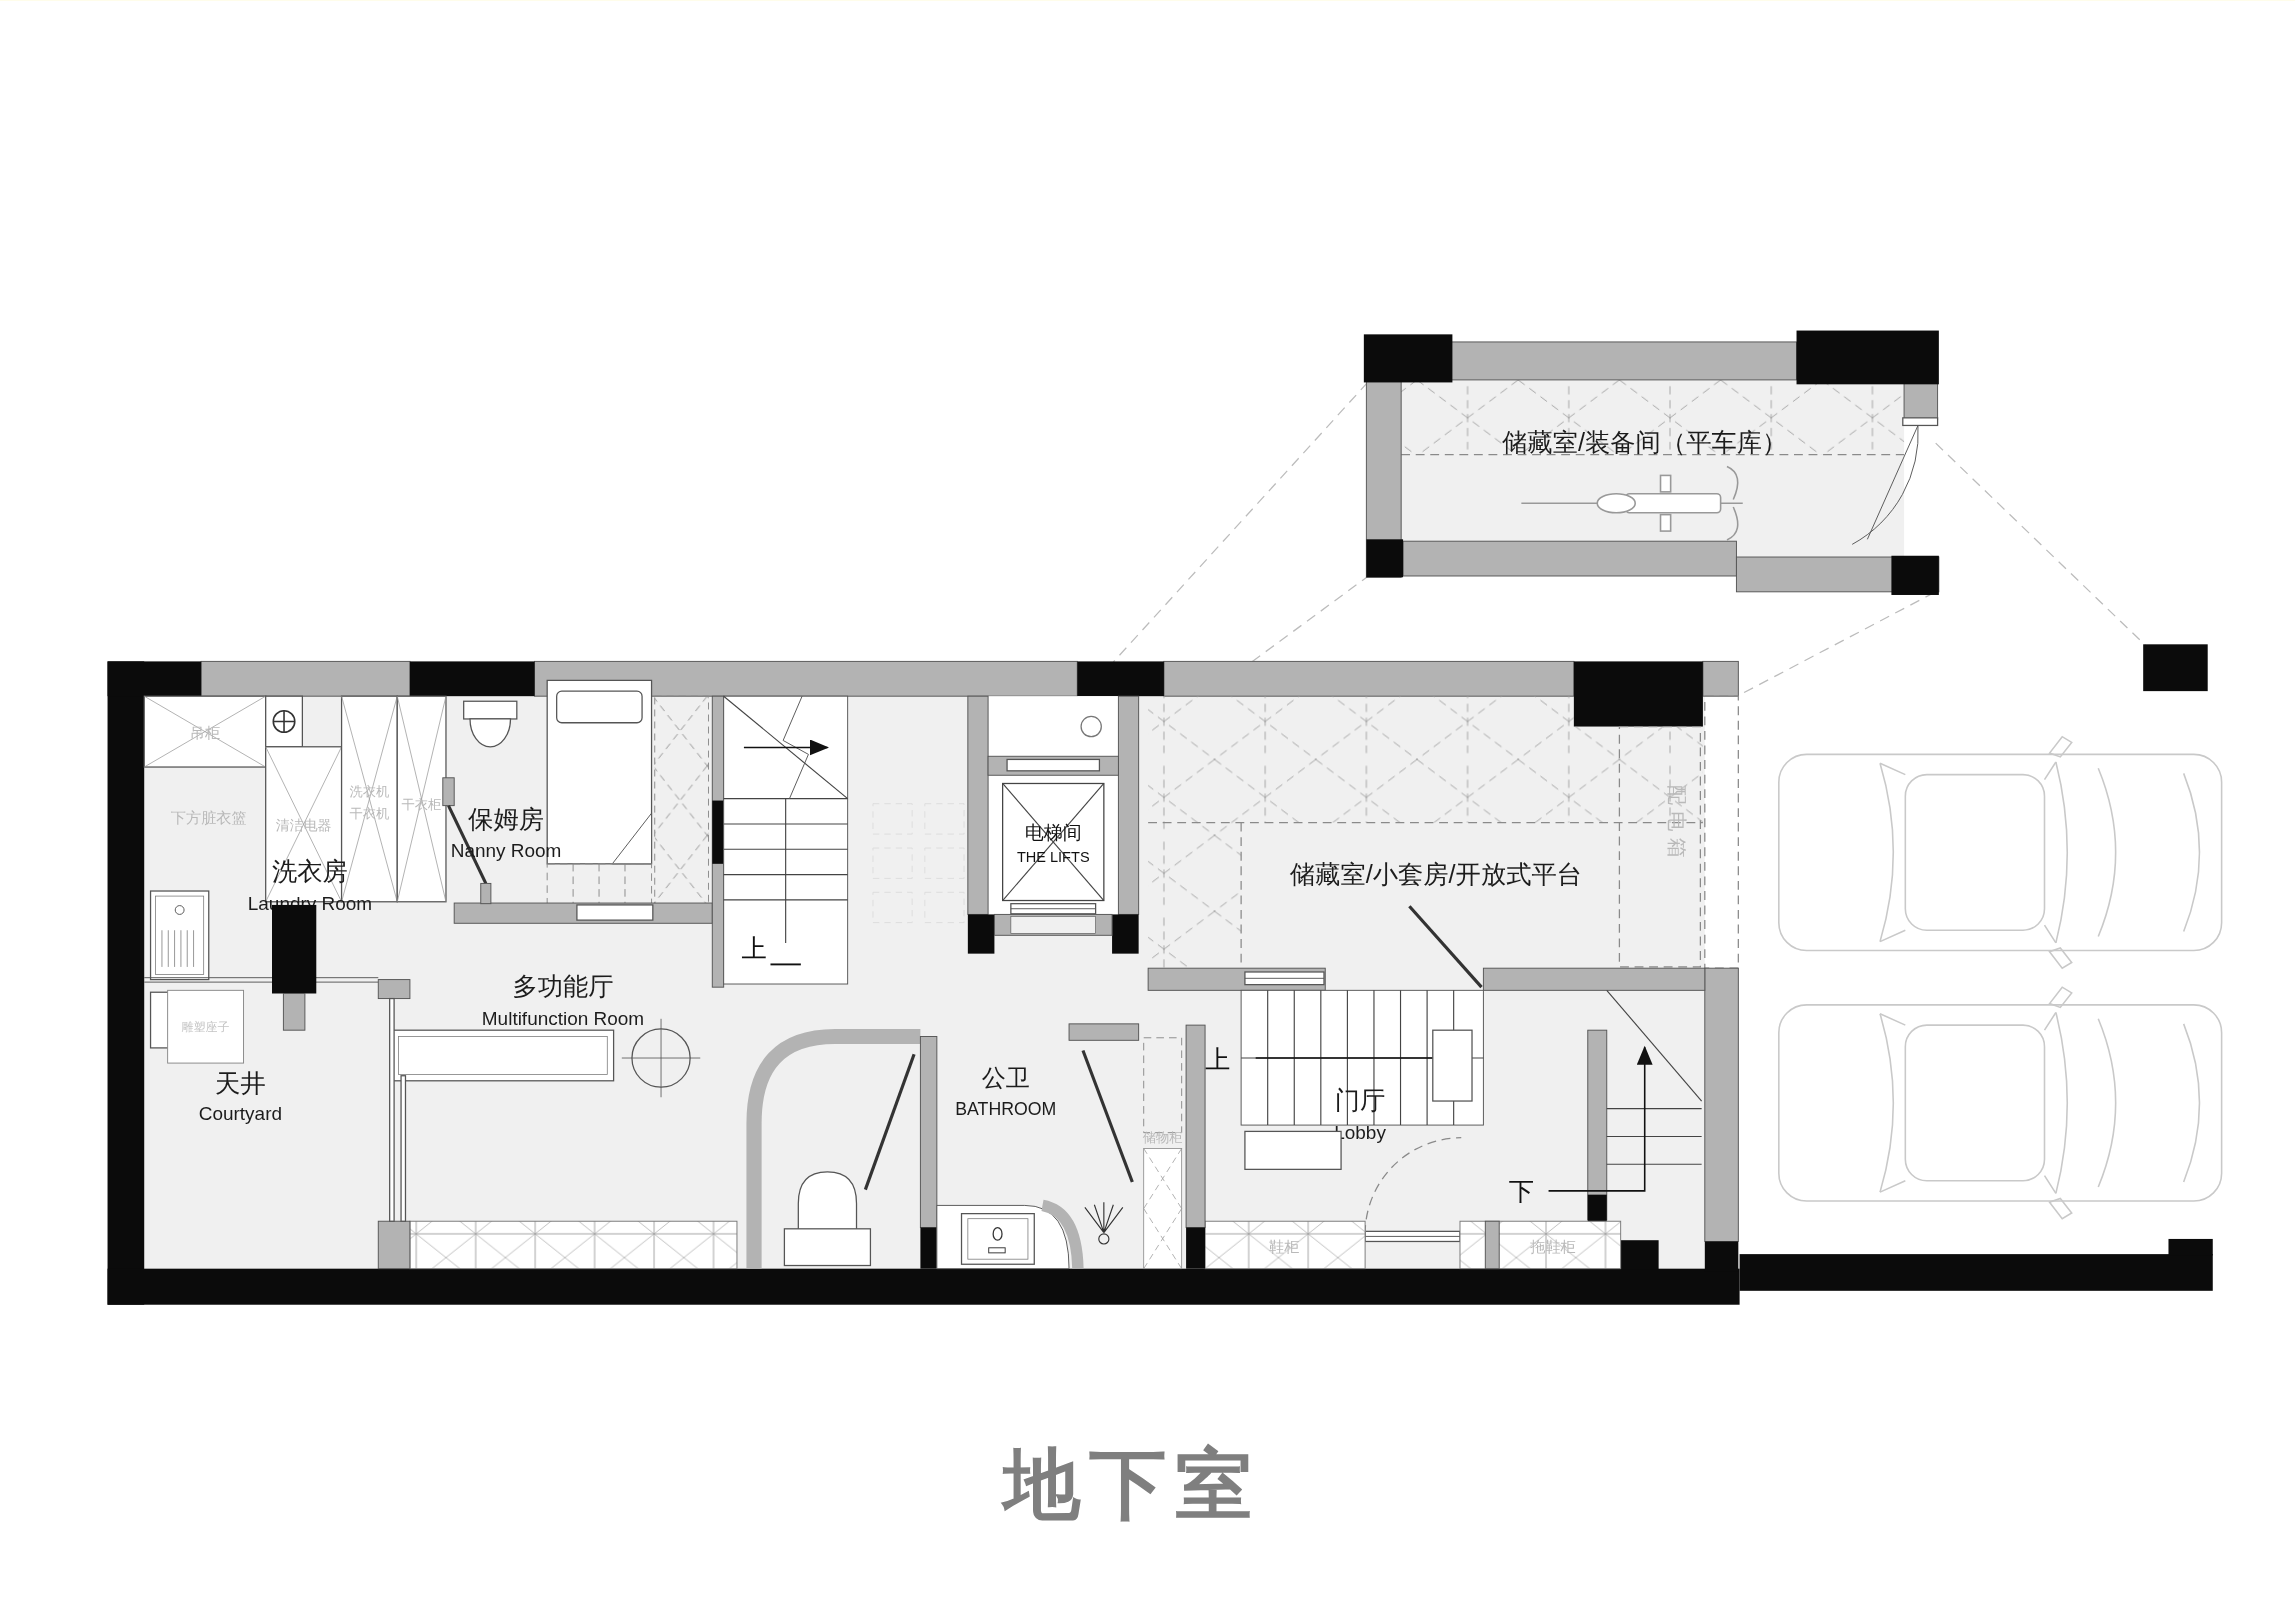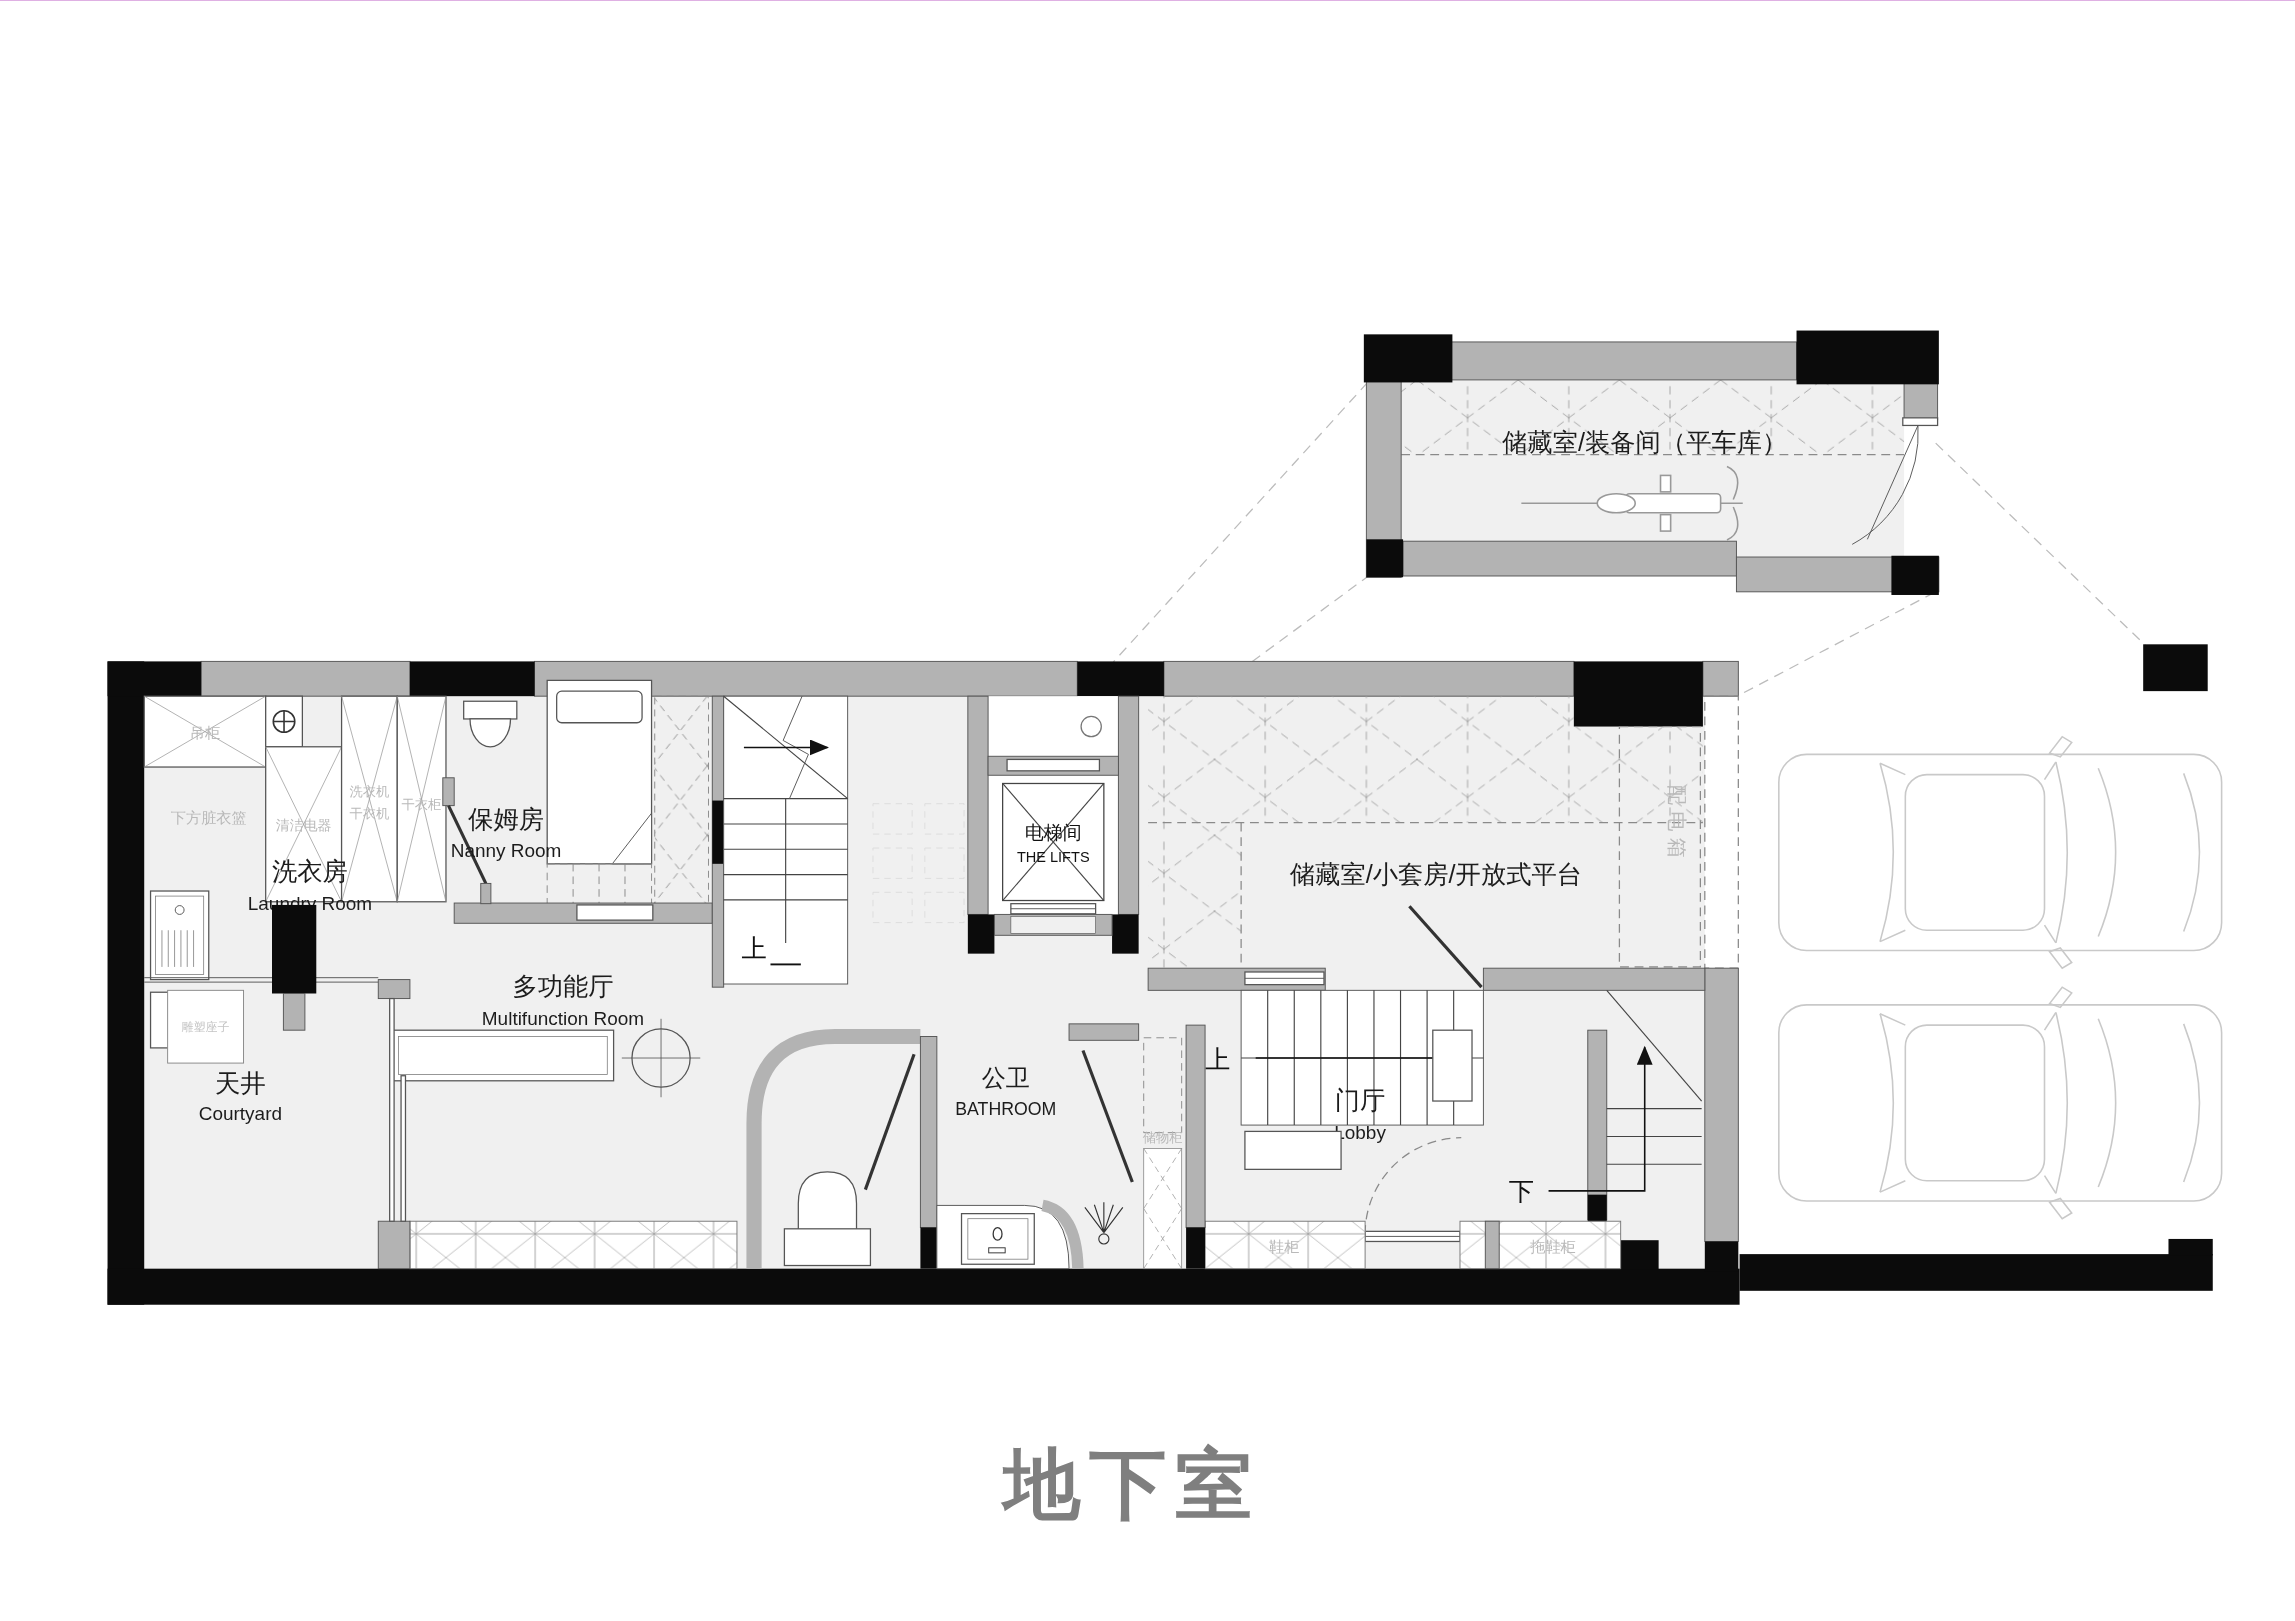--- a/index.html
+++ b/index.html
@@ -1,16 +1,16 @@
 <!DOCTYPE html>
 <html style="font-size:10px"><head>
 <meta charset="utf-8">
 <style>
   html,body{margin:0;padding:0;background:#ffffff;}
-  .stage{width:2295px;height:1622px;position:relative;background:#a21caf;
+  .stage{width:2295px;height:1622px;position:relative;background:#fef9c3;
          font-family:"Liberation Sans",sans-serif;}
   svg{display:block;}
   text{font-family:"Liberation Sans",sans-serif;}
   .cn-big{font-size:40px;fill:#1c1c1c;}
   .en{font-size:30px;fill:#1c1c1c;}
   .cn-small{font-size:24px;fill:#b9b9b9;}
   .lift-cn{font-size:30px;fill:#111;}
   .lift-en{font-size:23px;fill:#111;}
   .title-txt{font-size:122px;font-weight:bold;fill:#7f7f7f;letter-spacing:14px;}
   .wallb{fill:#0b0b0b;stroke:none;}

